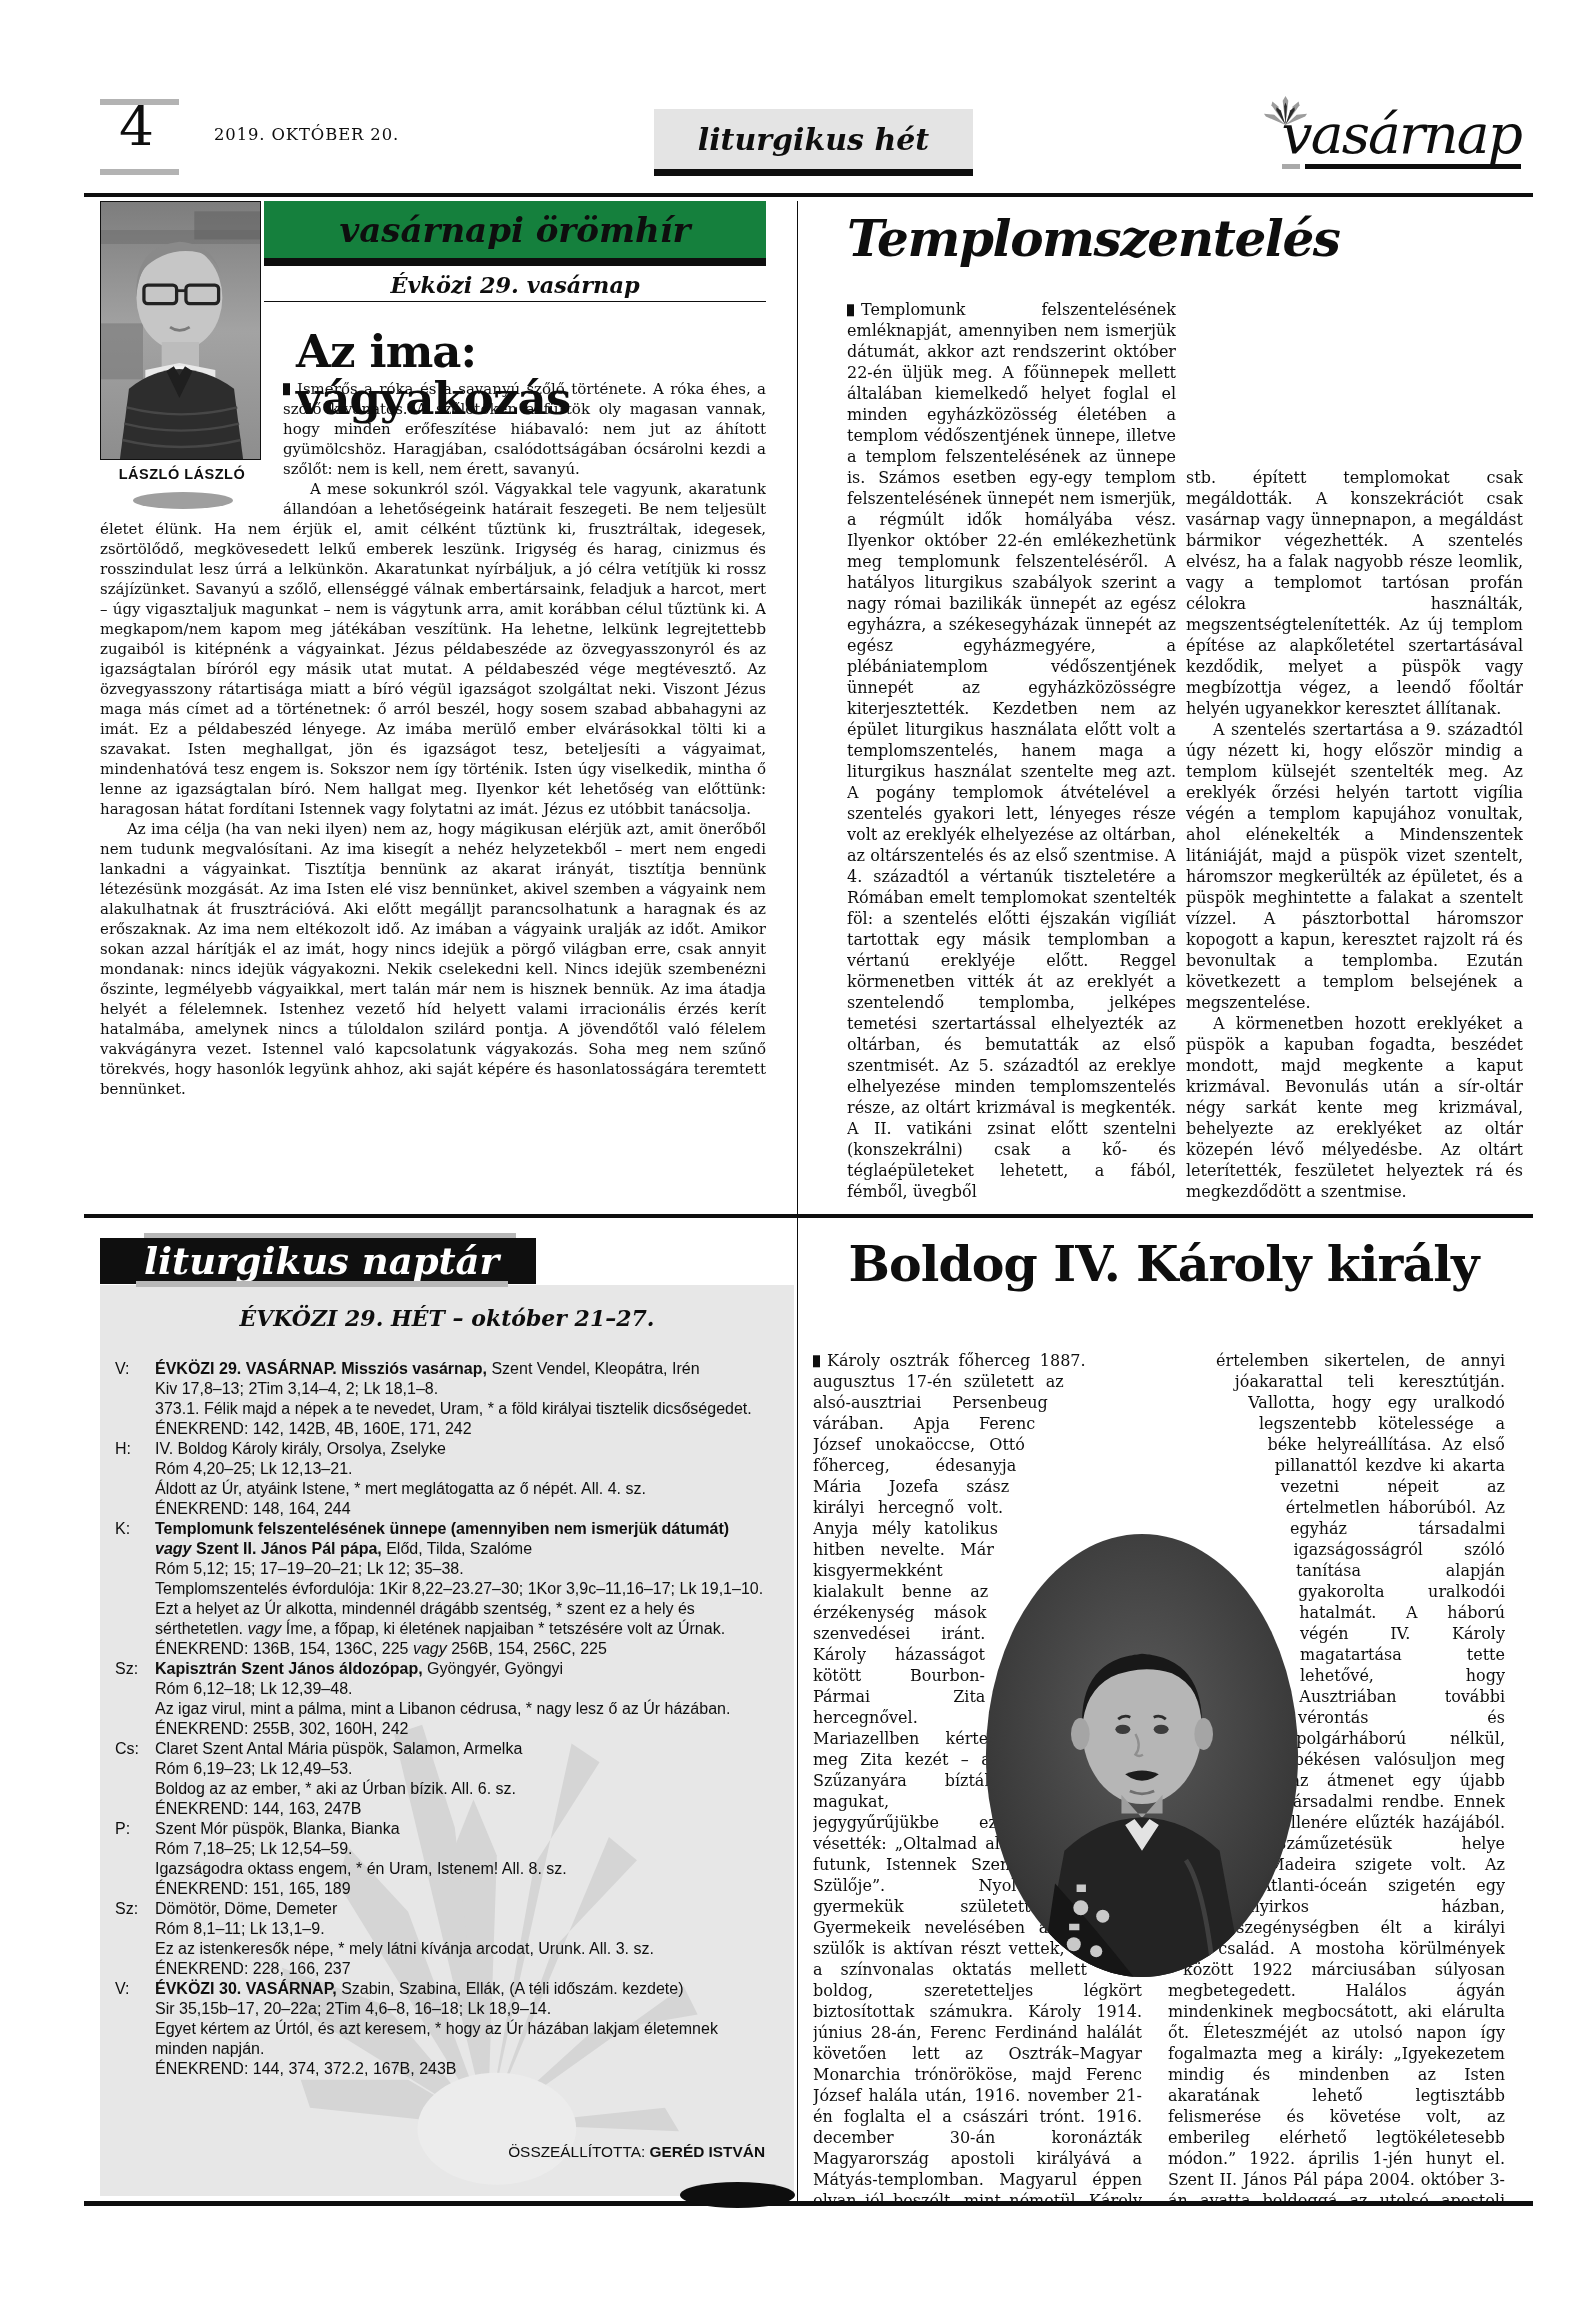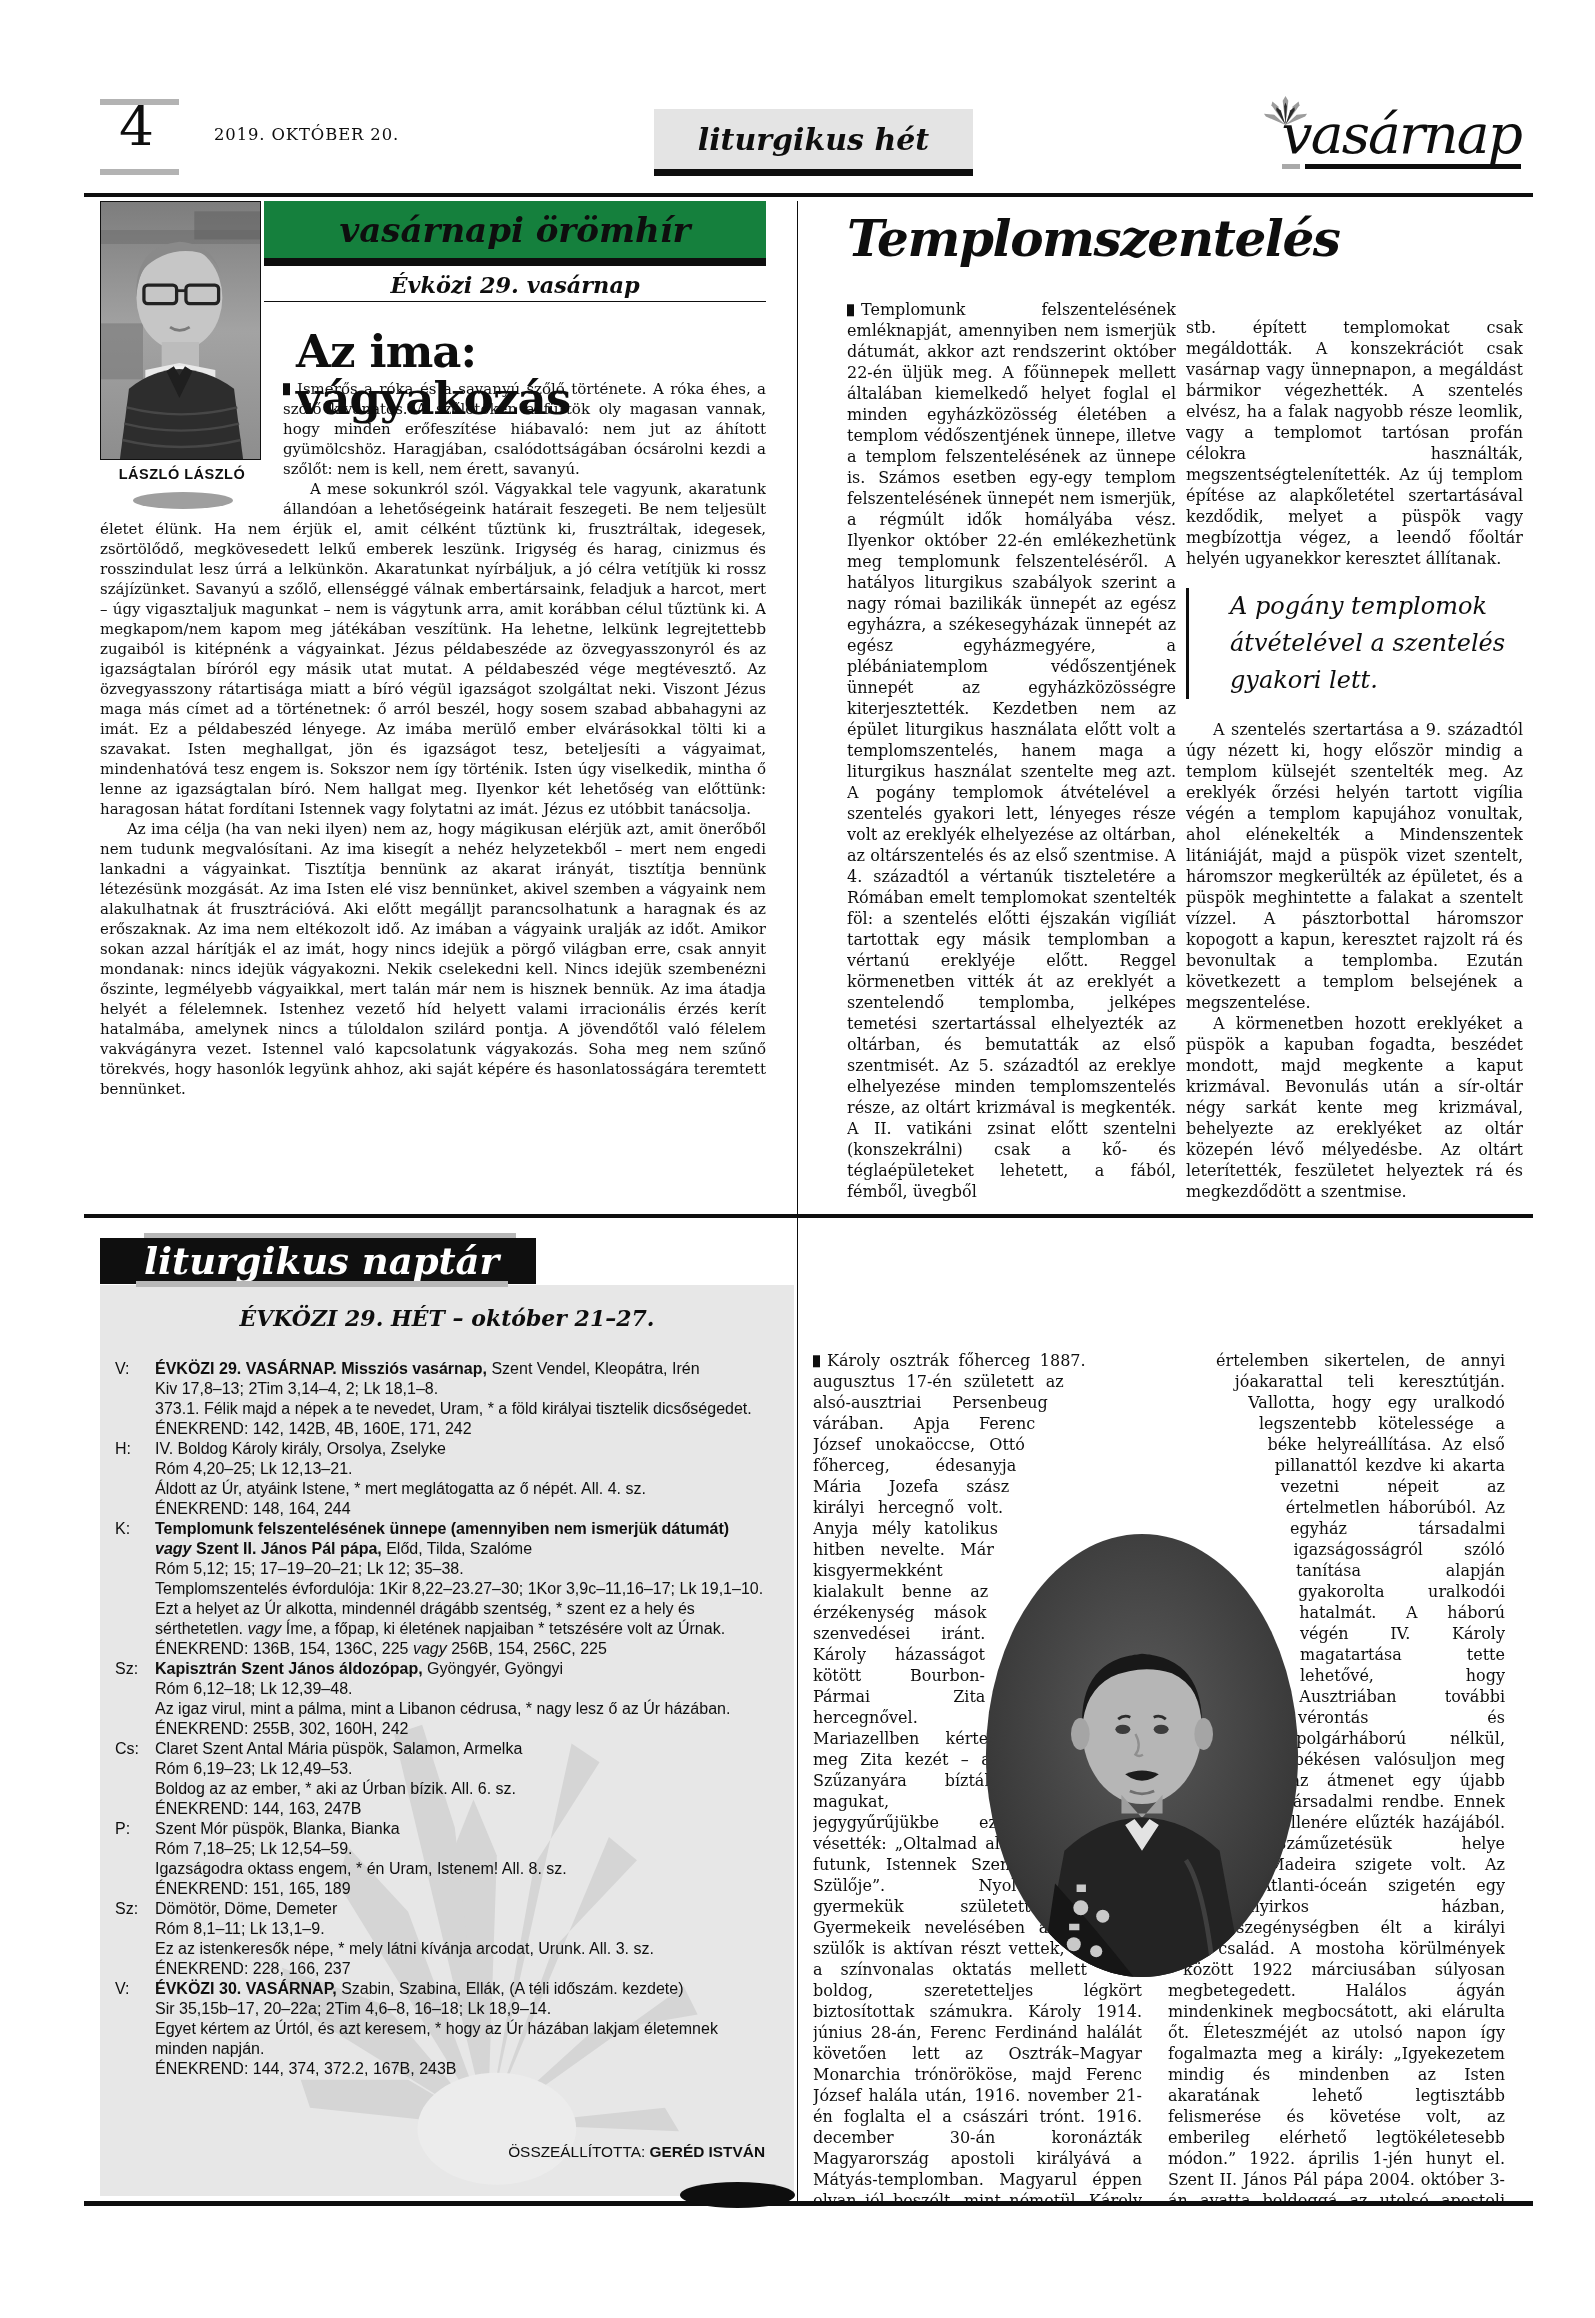--- a/index.html
+++ b/index.html
@@ -180,21 +180,20 @@
   <section class="top-right">
     <h2 class="ts-title" style="margin:0">Templomszentelés</h2>
     <div class="ts-cols">
       <div class="col ts-col1">
           <p class="para"><span class="lead-marker"></span>Templomunk felszentelésének emléknapját, amennyiben nem ismerjük dátumát, akkor azt rendszerint október 22-én üljük meg. A főünnepek mellett általában kiemelkedő helyet foglal el minden egyházközösség életében a templom védőszentjének ünnepe, illetve a templom felszentelésének az ünnepe is. Számos esetben egy-egy templom felszentelésének ünnepét nem ismerjük, a régmúlt idők homályába vész. Ilyenkor október 22-én emlékezhetünk meg templomunk felszenteléséről. A hatályos liturgikus szabályok szerint a nagy római bazilikák ünnepét az egész egyházra, a székesegyházak ünnepét az egész egyházmegyére, a plébániatemplom védőszentjének ünnepét az egyházközösségre kiterjesztették. Kezdetben nem az épület liturgikus használata előtt volt a templomszentelés, hanem maga a liturgikus használat szentelte meg azt. A pogány templomok átvételével a szentelés gyakori lett, lényeges része volt az ereklyék elhelyezése az oltárban, az oltárszentelés és az első szentmise. A 4. századtól a vértanúk tiszteletére a Rómában emelt templomokat szentelték föl: a szentelés előtti éjszakán vigíliát tartottak egy másik templomban a vértanú ereklyéje előtt. Reggel körmenetben vitték át az ereklyét a szentelendő templomba, jelképes temetési szertartással elhelyezték az oltárban, és bemutatták az első szentmisét. Az 5. századtól az ereklye elhelyezése minden templomszentelés része, az oltárt krizmával is megkenték. A II. vatikáni zsinat előtt szentelni (konszekrálni) csak a kő- és téglaépületeket lehetett, a fából, fémből, üvegből</p>
         </div>
       <div class="col ts-col2">
         <div>
             <p class="para">stb. épített templomokat csak megáldották. A konszekrációt csak vasárnap vagy ünnepnapon, a megáldást bármikor végezhették. A szentelés elvész, ha a falak nagyobb része leomlik, vagy a templomot tartósan profán célokra használták, megszentségtelenítették. Az új templom építése az alapkőletétel szertartásával kezdődik, melyet a püspök vagy megbízottja végez, a leendő főoltár helyén ugyanekkor keresztet állítanak.</p>
           </div>
-        <div class="pull-quote">A pogány templomok átvételével a szentelés gyakori lett.</div>
         <div>
             <p class="para indent">A szentelés szertartása a 9. századtól úgy nézett ki, hogy először mindig a templom külsejét szentelték meg. Az ereklyék őrzési helyén tartott vigília végén a templom kapujához vonultak, ahol elénekelték a Mindenszentek litániáját, majd a püspök vizet szentelt, háromszor megkerülték az épületet, és a püspök meghintette a falakat a szentelt vízzel. A pásztorbottal háromszor kopogott a kapun, keresztet rajzolt rá és bevonultak a templomba. Ezután következett a templom belsejének a megszentelése.</p>
             <p class="para indent">A körmenetben hozott ereklyéket a püspök a kapuban fogadta, beszédet mondott, majd megkente a kaput krizmával. Bevonulás után a sír-oltár négy sarkát kente meg krizmával, behelyezte az ereklyéket az oltár közepén lévő mélyedésbe. Az oltárt leterítették, feszületet helyeztek rá és megkezdődött a szentmise.</p>
           </div>
       </div>
     </div>
   </section>
 
   <div class="rule rule-mid"></div>
 
@@ -292,20 +291,21 @@
         </div>
       </div>
     <div class="cal-compiled">
       <span>ÖSSZEÁLLÍTOTTA:</span>
       <span class="name"> GERÉD ISTVÁN</span>
     </div>
   </section>
   <div class="cal-black-ellipse"></div>
 
   <section class="bot-right">
+    <h2 class="king-title" style="margin:0">Boldog IV. Károly király</h2>
     <div class="king-cols">
       <div class="col king-col1">
         <div class="king-spacer-r"></div>
       <p class="para"><span class="lead-marker"></span>Károly osztrák főherceg 1887. augusztus 17-én született az alsó-ausztriai Persenbeug várában. Apja Ferenc József unokaöccse, Ottó főherceg, édesanyja Mária Jozefa szász királyi hercegnő volt. Anyja mély katolikus hitben nevelte. Már kisgyermekként kialakult benne az érzékenység mások szenvedései iránt. Károly házasságot kötött Bourbon-Pármai Zita hercegnővel. Mariazellben kérte meg Zita kezét – a Szűzanyára bízták magukat, jegygyűrűjükbe ezt vésették: „Oltalmad alá futunk, Istennek Szent Szülője”. Nyolc gyermekük született. Gyermekeik nevelésében a szülők is aktívan részt vettek, a színvonalas oktatás mellett boldog, szeretetteljes légkört biztosítottak számukra. Károly 1914. június 28-án, Ferenc Ferdinánd halálát követően lett az Osztrák–Magyar Monarchia trónörököse, majd Ferenc József halála után, 1916. november 21-én foglalta el a császári trónt. 1916. december 30-án koronázták Magyarország apostoli királyává a Mátyás-templomban. Magyarul éppen olyan jól beszélt, mint németül. Károly huszonkilenc évesen, a világháború harmadik évében lett császár és király. Fiatalon, kormányzati tapasztalatok nélkül indult el a földi</p>
         </div>
       <div class="col king-col2">
         <div class="king-spacer-l"></div>
       <p class="para">értelemben sikertelen, de annyi jóakarattal teli keresztútján. Vallotta, hogy egy uralkodó legszentebb kötelessége a béke helyreállítása. Az első pillanattól kezdve ki akarta vezetni népeit az értelmetlen háborúból. Az egyház társadalmi igazságosságról szóló tanítása alapján gyakorolta uralkodói hatalmát. A háború végén IV. Károly magatartása tette lehetővé, hogy Ausztriában további vérontás és polgárháború nélkül, békésen valósuljon meg az átmenet egy újabb társadalmi rendbe. Ennek ellenére elűzték hazájából. Száműzetésük helye Madeira szigete volt. Az Atlanti-óceán szigetén egy nyirkos házban, szegénységben élt a királyi család. A mostoha körülmények között 1922 márciusában súlyosan megbetegedett. Halálos ágyán mindenkinek megbocsátott, aki elárulta őt. Életeszméjét az utolsó napon így fogalmazta meg a király: „Igyekezetem mindig és mindenben az Isten akaratának lehető legtisztább felismerése és követése volt, az emberileg elérhető legtökéletesebb módon.” 1922. április 1-jén hunyt el. Szent II. János Pál pápa 2004. október 3-án avatta boldoggá az utolsó apostoli magyar királyt. Liturgikus emléknapját pedig október 21-ére helyezte.</p>
         </div>
     </div>

